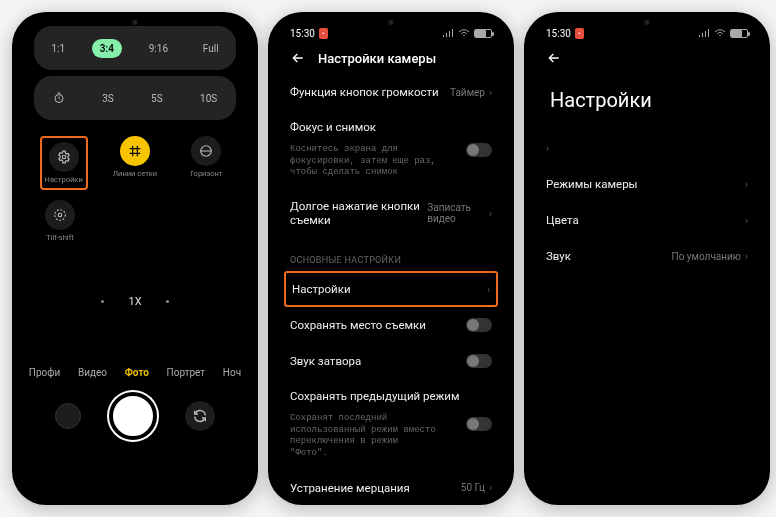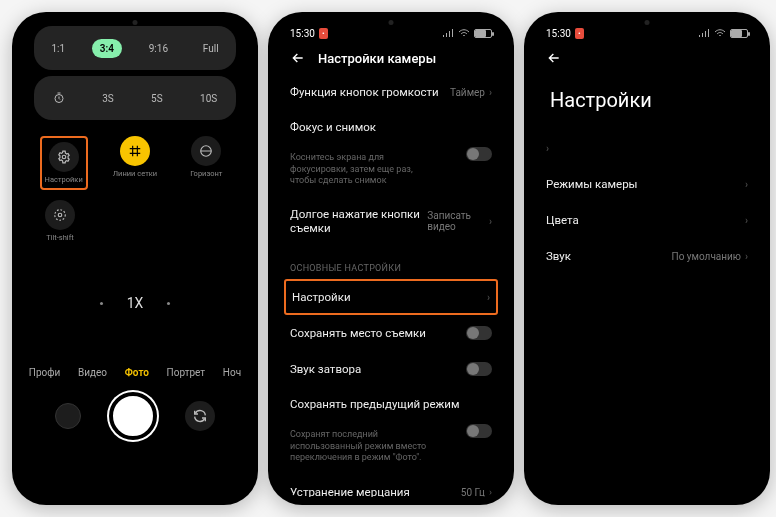--- a/index.html
+++ b/index.html
@@ -30,21 +30,21 @@
   .hdr { display:flex; align-items:center; gap:12px; padding: 8px 14px; }
   .back { font-size:16px; color:#fff; }
   .hdr-title { font-size:13px; font-weight:500; }
   .big-title { font-size:20px; padding: 14px 18px 18px; }
 
   
   .list { padding: 0 14px; }
   .row { display:flex; align-items:center; justify-content:space-between;
     padding: 10px 0; border-bottom: none; min-height: 36px; }
   .row .lbl { font-size:11.5px; color:#eee; }
-  .row .lbl .sub { display:block; font-size:9px; color:#666; line-height:1.3; margin-top:18px; max-width:150px;}
+  .row .lbl .sub { display:block; font-size:9px; color:#666; line-height:1.3; margin-top:10px; max-width:150px;font-family:Liberation Mono, monospace;}
   .row .val { font-size:10px; color:#777; display:flex; align-items:center; gap:4px;}
   .chev { color:#555; font-size:10px; }
   .toggle { width: 26px; height: 14px; background:#333; border-radius:8px; position:relative;}
   .toggle::after{content:"";position:absolute;left:1px;top:1px;width:12px;height:12px;border-radius:50%;background:#777;}
   .section-hdr { font-size:9px; color:#666; letter-spacing:.3px; padding: 18px 0 6px; text-transform:uppercase;}
   .hl { border: 2px solid #ed6b1f; border-radius: 3px; margin: 0 -6px; padding: 8px 6px !important; }
 
   
   .ratio-row, .timer-row { display:flex; justify-content:space-around; align-items:center;
     background:#242424; border-radius:18px; margin: 6px 14px; height:44px; font-size:10px;}
@@ -54,21 +54,21 @@
   .icon-grid { display:flex; justify-content:space-around; padding: 10px 8px 4px;}
   .icon-cell { display:flex; flex-direction:column; align-items:center; gap:4px; width:48px;}
   .icon-circ { width:30px; height:30px; border-radius:50%; background:#1c1c1c;
     display:flex; align-items:center; justify-content:center; font-size:13px; color:#bbb;}
   .icon-circ.yellow { background:#f8c400; color:#000;}
   .icon-cell .cap { font-size:7.5px; color:#888; text-align:center; line-height:1;}
   .icon-cell.hl2 { border:2px solid #ed6b1f; border-radius:4px; padding:4px 2px;}
   .icon-row2 { display:flex; gap:14px; padding: 6px 16px 8px;}
   .viewfinder { height: 110px; background:#000; position:relative; margin-top:2px;}
   .zoom { position:absolute; left:0; right:0; top:40%; display:flex; justify-content:center;
-    align-items:center; gap:24px; font-size:14px; color:#ddd;}
+    align-items:center; gap:24px; font-size:11px; color:#ddd;}
   .zoom .dot{width:3px;height:3px;border-radius:50%;background:#888;}
   .modes { display:flex; justify-content:space-around; align-items:center; padding: 6px 0;
     font-size:10px; color:#aaa;}
   .modes .active{ color:#f8c400; font-weight:600;}
   .shutter-row { display:flex; justify-content:center; align-items:center; gap:28px; padding: 8px 0 14px;}
   .thumb { width:26px;height:26px;border-radius:50%;background:#1d1d1d;border:1px solid #333;}
   .shutter{width:48px;height:48px;border-radius:50%;background:#fff;border:4px solid #000;
     box-shadow:0 0 0 2px #fff;}
   .swap{width:30px;height:30px;border-radius:50%;background:#1d1d1d;display:flex;
     align-items:center;justify-content:center;color:#bbb;font-size:14px;}

